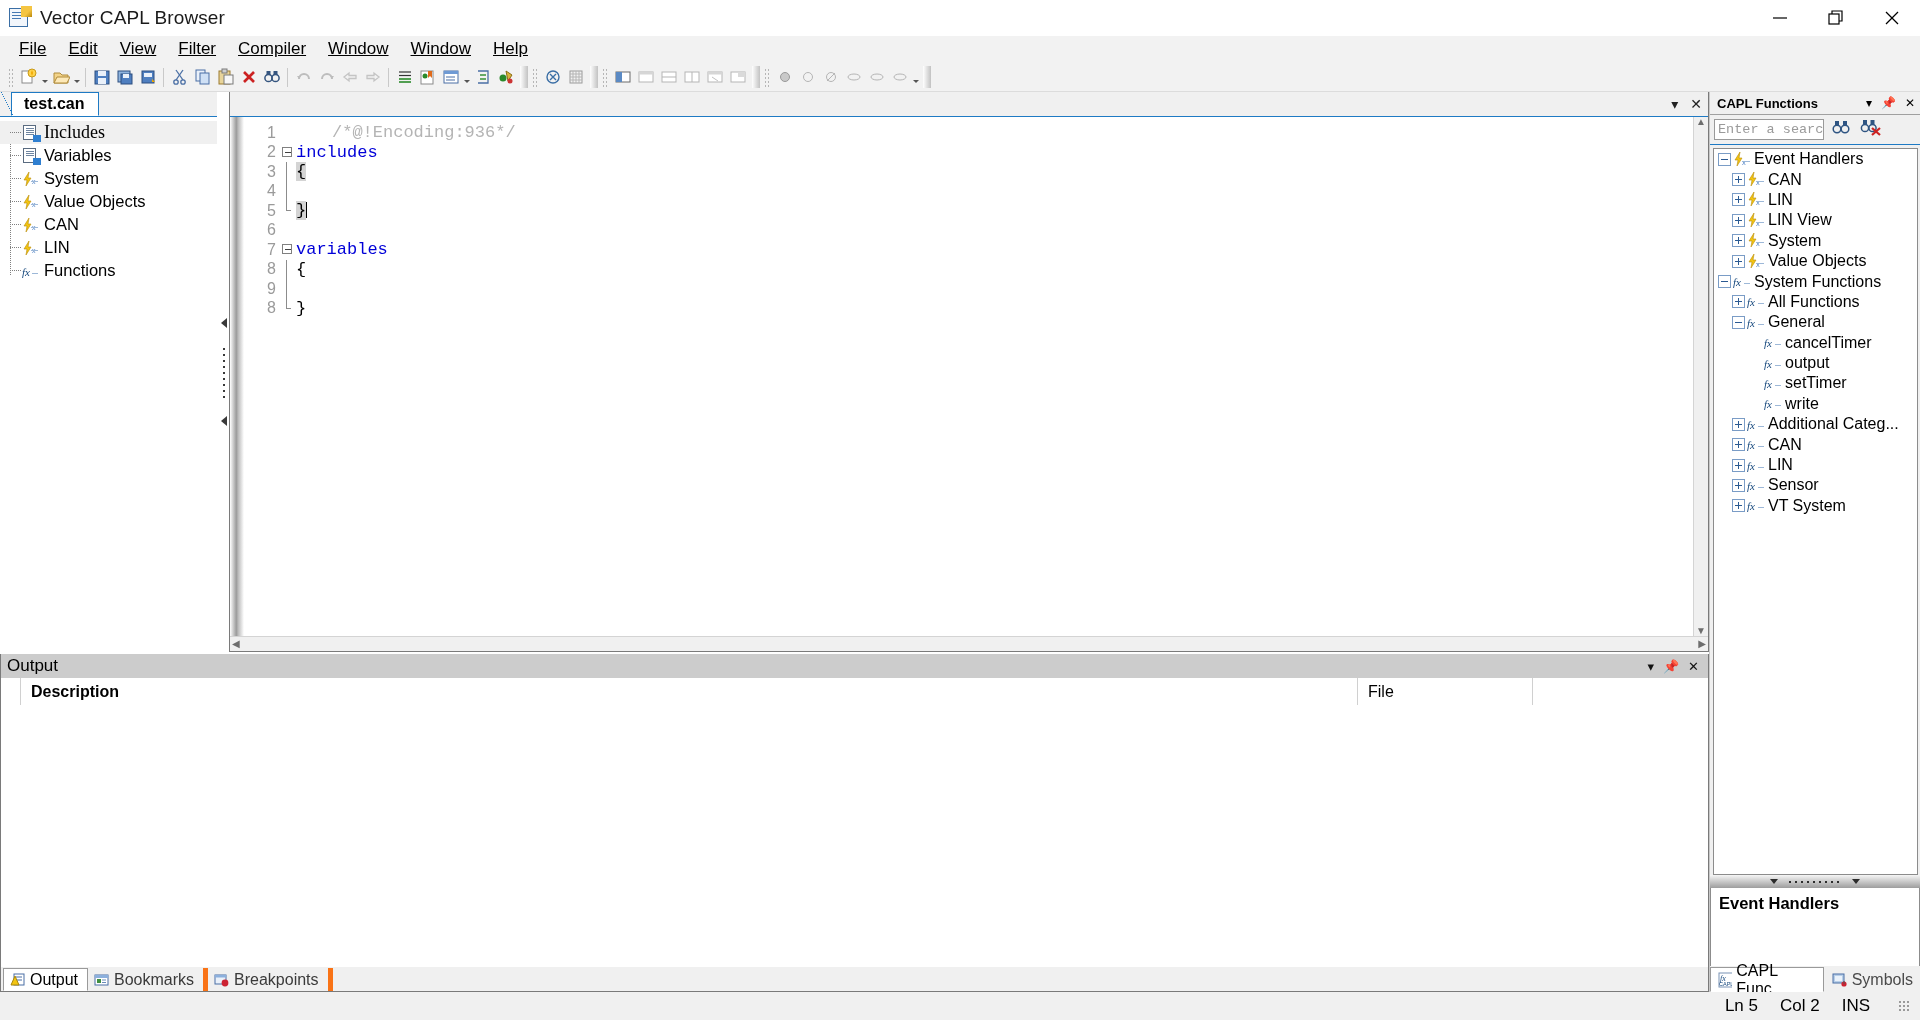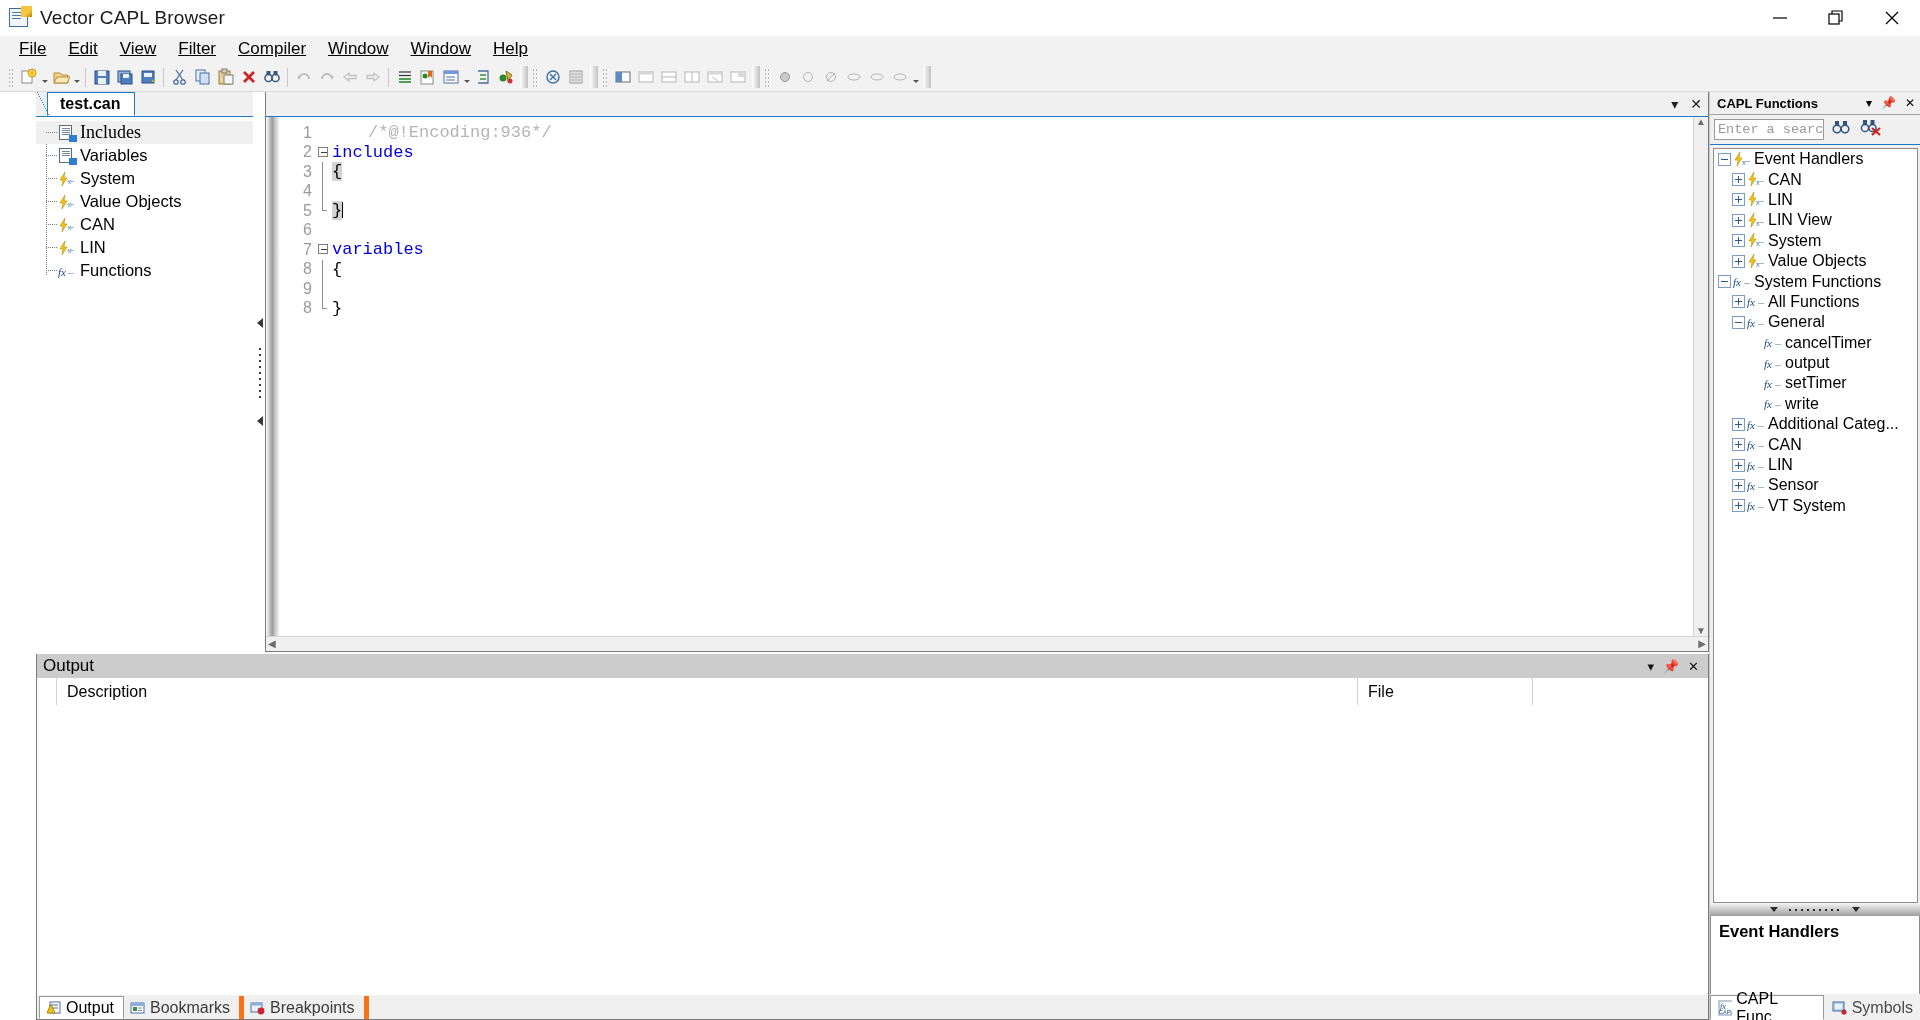--- a/index.html
+++ b/index.html
@@ -34,21 +34,21 @@
   .grip { width:7px; height:20px; margin:0 3px; background-image:radial-gradient(circle, #b6b6b6 1px, transparent 1px); background-size:3px 4px; background-position:1px 1px; }
   .tb-btn { width:23px; height:23px; display:flex; align-items:center; justify-content:center; position:relative; }
   .tb-btn svg { display:block; }
   .tb-arrow { width:9px; height:23px; display:flex; align-items:flex-end; justify-content:center; padding-bottom:6px; }
   .tb-arrow i { border-left:3px solid transparent; border-right:3px solid transparent; border-top:3px solid #555; display:block; }
   .tb-sep { width:1px; height:19px; background:#c9c9c9; margin:0 4px; }
   .tb-end { width:8px; height:22px; background:linear-gradient(to right,#ffffff,#c2c2c2); margin-left:3px; }
 
   
   .bodyarea { flex:1 1 auto; display:flex; min-height:0; background:#ffffff; }
-  .leftcol { display:flex; flex-direction:column; min-width:0;padding-left:36px; }
+  .leftcol { display:flex; flex-direction:column; min-width:0; }
   .centerwrap { flex:1 1 auto; display:flex; flex-direction:column; min-width:0; }
 
   
   .editor-region { display:flex; height:560px; flex:0 0 560px; min-width:0; }
 
   
   .tree-panel { width:218px; flex:0 0 218px; background:#ffffff; border-right:1px solid #ffffff; display:flex; flex-direction:column; position:relative; }
   .tabstrip { height:25px; flex:0 0 25px; background:#f0f0f0; border-bottom:1px solid #1e7ac4; position:relative; display:flex; align-items:flex-end; }
   .doc-tab { margin-left:11px; height:24px; padding:0 14px 0 12px; background:#ffffff; border:1px solid #1e7ac4; border-bottom:1px solid #ffffff; display:flex; align-items:center; font-weight:bold; font-size:16px; position:relative; z-index:2; }
   .doc-tab::before { content:""; position:absolute; left:-11px; bottom:-1px; width:12px; height:24px; background:linear-gradient(to top right, transparent 49%, #1e7ac4 49%, #1e7ac4 53%, transparent 53%); }
@@ -102,21 +102,21 @@
 
   
   .outpanel { flex:1 1 auto; display:flex; flex-direction:column; min-height:0; border:1px solid #7a7a7a; border-top:none; margin-top:2px; }
   .out-title { height:24px; flex:0 0 24px; background:#cccccc; display:flex; align-items:center; padding:0 6px; font-size:17px; }
   .out-title .t { font-size:17px; }
   .out-title .btns { margin-left:auto; display:flex; align-items:center; gap:9px; padding-right:3px; font-size:13px; color:#111; }
   .out-grid { flex:1 1 auto; background:#ffffff; display:flex; flex-direction:column; min-height:0; }
   .out-head { height:27px; flex:0 0 27px; display:flex; align-items:center; background:#ffffff; }
   .out-col { height:27px; display:flex; align-items:center; padding-left:10px; border-right:1px solid #d0d0d0; font-size:16px; }
   .out-col.c1 { width:20px; flex:0 0 20px; padding:0; }
-  .out-col.c2 { flex:1 1 auto; }
+  .out-col.c2 { flex:1 1 auto;font-weight:bold; }
   .out-col.c3 { width:175px; flex:0 0 175px; }
   .out-col.c4 { width:175px; flex:0 0 175px; border-right:none; }
   .out-rows { flex:1 1 auto; }
   .bottom-tabs { height:24px; flex:0 0 24px; background:#f0f0f0; display:flex; align-items:flex-end; padding-left:2px; }
   .btab { height:23px; display:flex; align-items:center; gap:5px; padding:0 9px 0 6px; font-size:16px; color:#3a3a3a; border-right:5px solid #f97316; }
   .btab.active { background:#ffffff; border:1px solid #9a9a9a; border-bottom:1px solid #ffffff; color:#000; }
 
   
   .rightdock { width:211px; flex:0 0 211px; display:flex; flex-direction:column; background:#f0f0f0; border-left:1px solid #c8c8c8; }
   .rd-title { height:23px; flex:0 0 23px; background:#f0f0f0; display:flex; align-items:center; padding:0 5px 0 7px; border-bottom:1px solid #a0a0a0; }
@@ -906,13 +906,19 @@
                 <circle cx="13" cy="12" r="2.6" fill="#cc2233"></circle>
                 <line x1="13" y1="9" x2="13" y2="12" stroke="#555"></line>
               </svg>
             <span>Symbols</span>
           </div>
         </div>
       </div>
     </div>
   </div>
 
+  <div class="statusbar">
+    <span>Ln 5</span>
+    <span>Col 2</span>
+    <span>INS</span>
+    <span class="grip2"></span>
+  </div>
 </div>
 
 </body></html>

